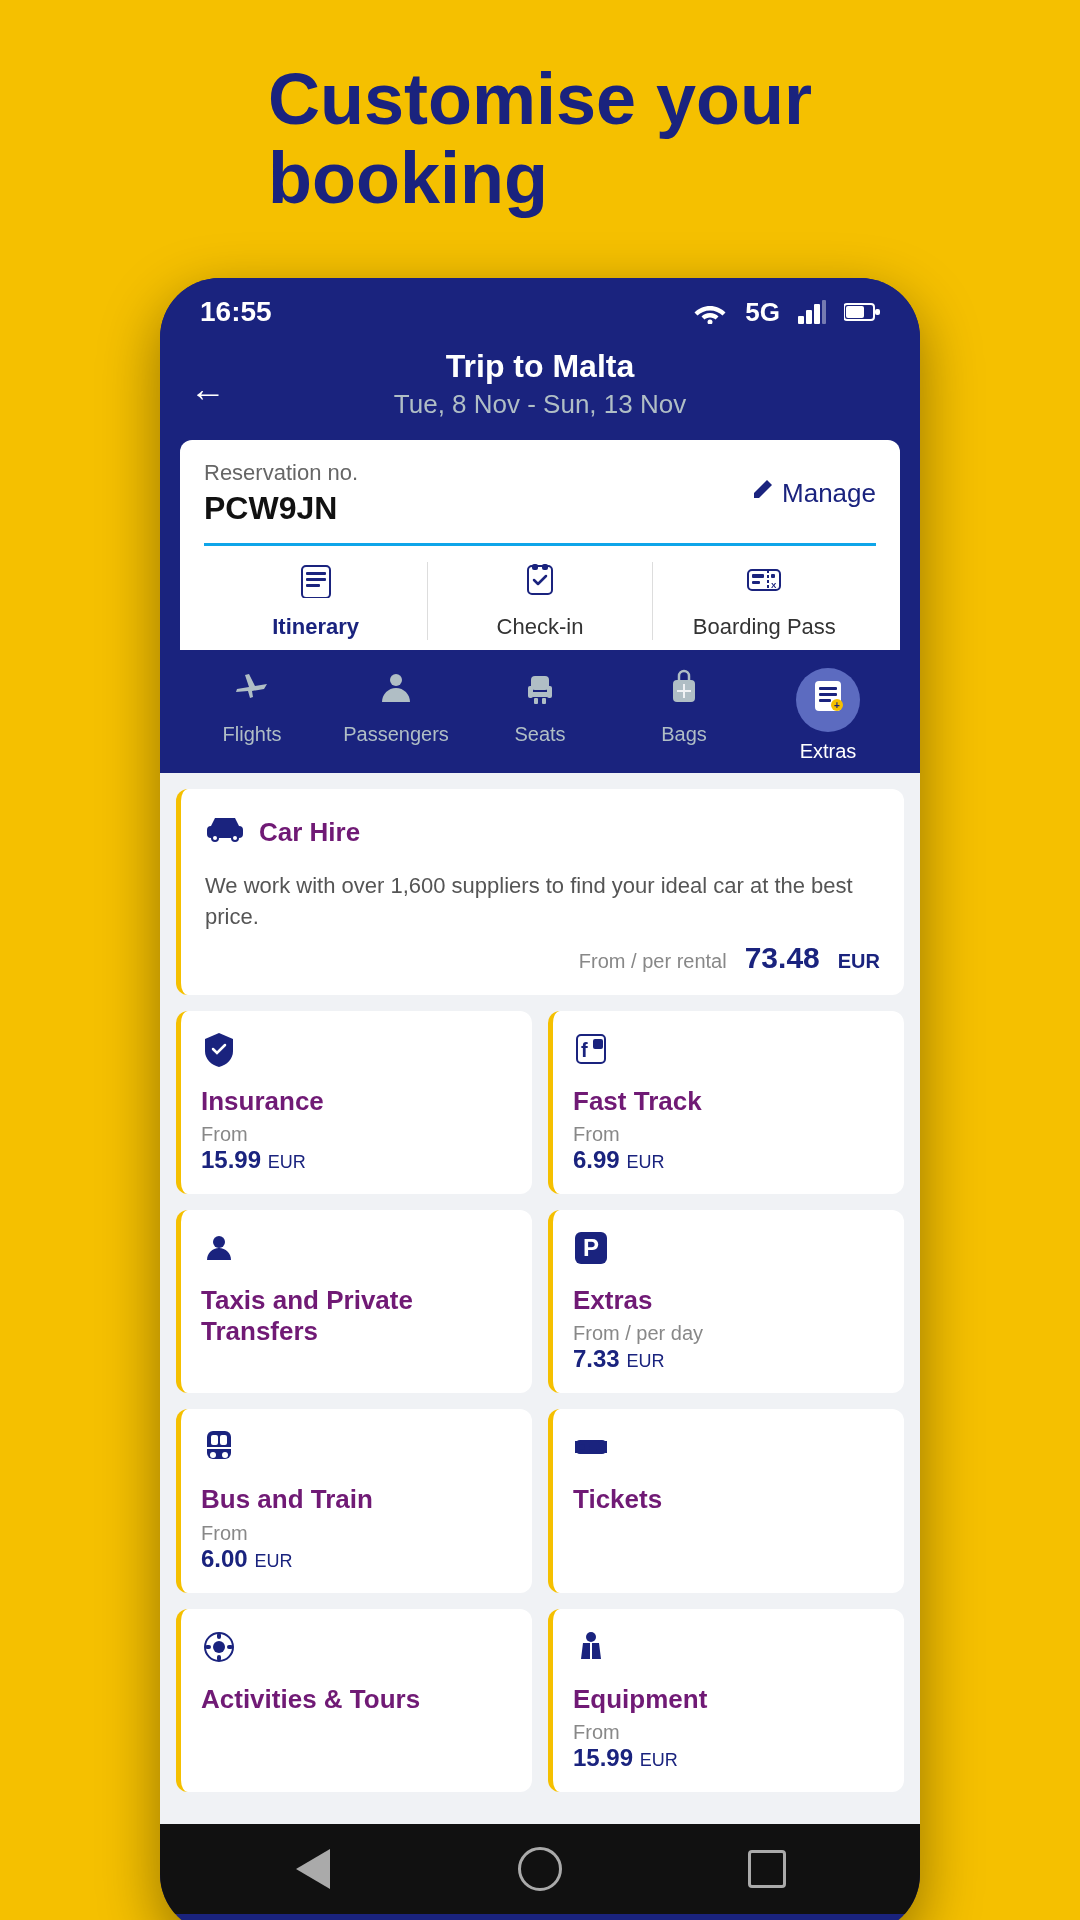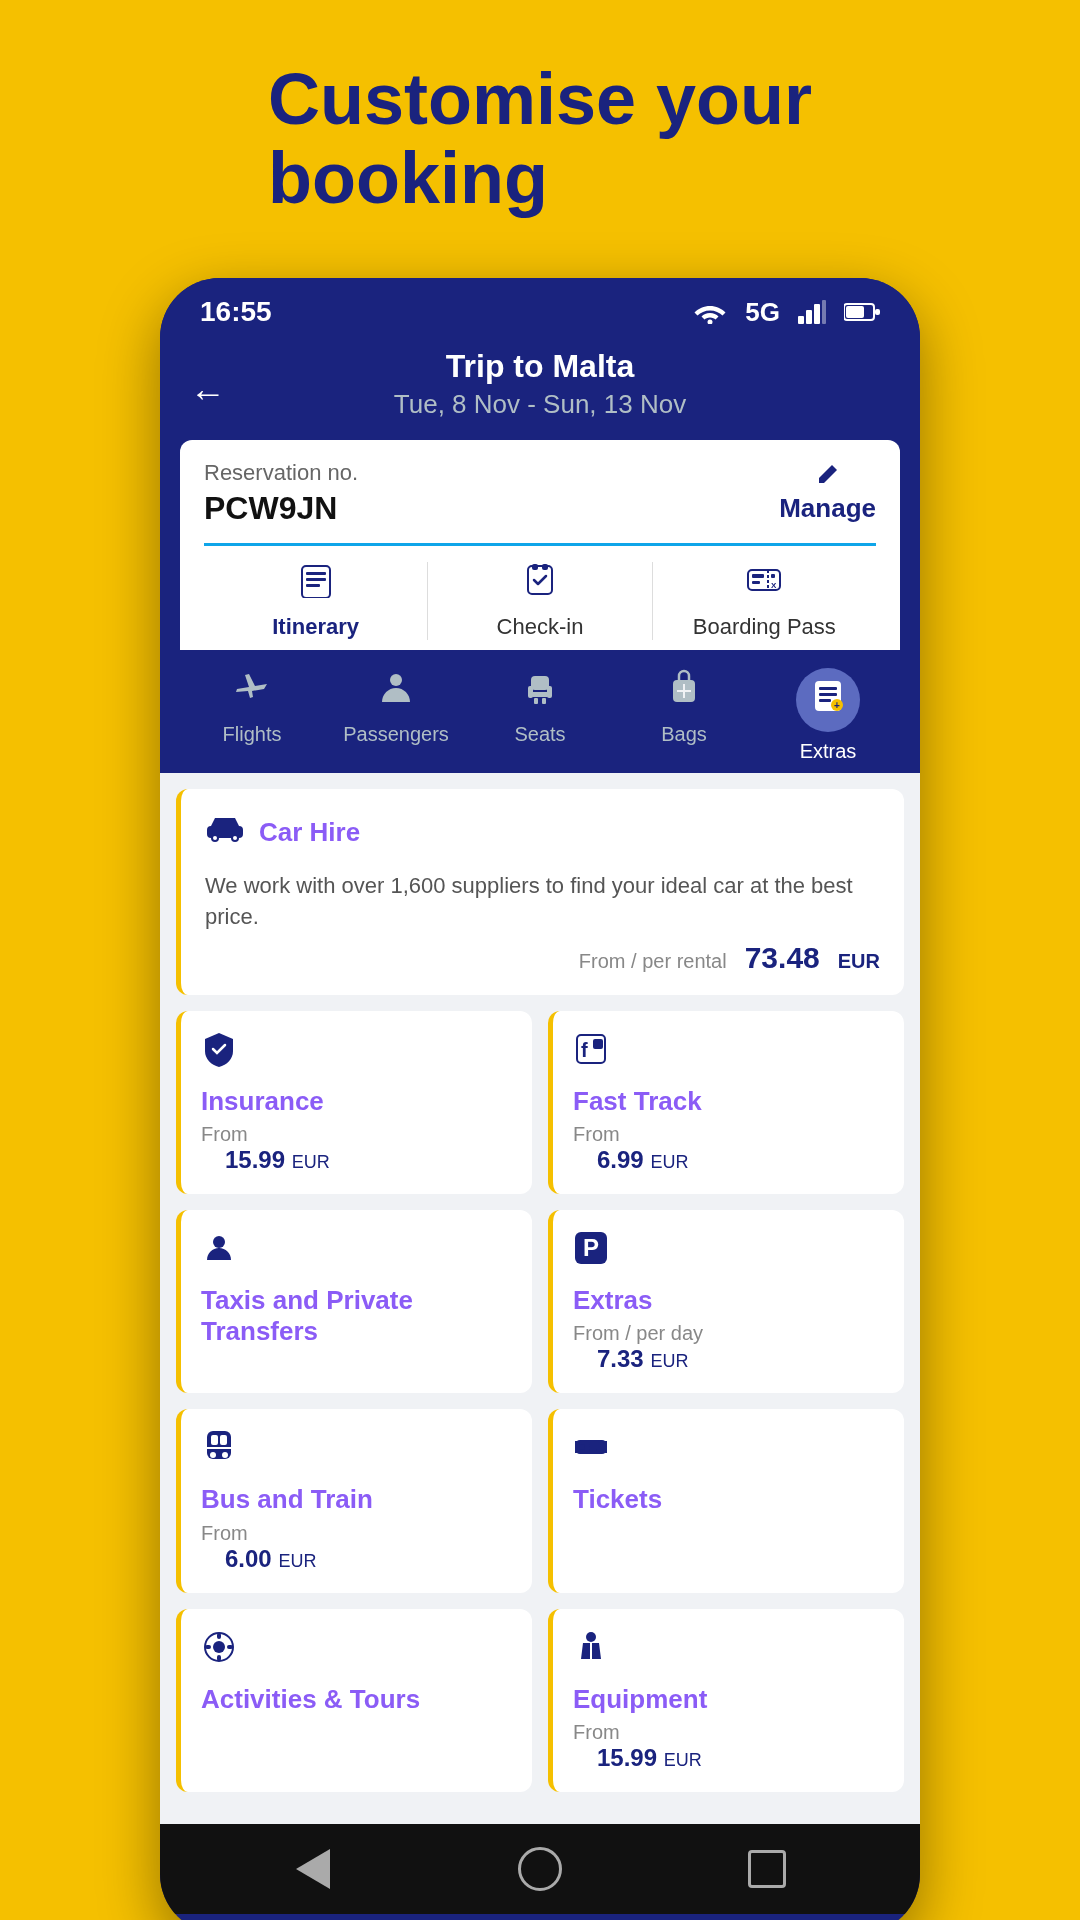--- a/index.html
+++ b/index.html
@@ -109,26 +109,24 @@
     .res-number {
       font-size: 32px;
       font-weight: bold;
       color: #111;
       margin-top: 4px;
     }
 
     .manage-btn {
       color: #1A237E;
       font-size: 26px;
-      font-weight: bold;
+      font-weight: normal;
       cursor: pointer;
       display: flex;
-      align-items: center;
       gap: 8px;
-      flex-direction: column;
     }
 
     
     .card-tabs {
       display: flex;
       justify-content: space-around;
       padding: 16px 0 10px;
     }
 
     .card-tab {
@@ -245,42 +243,41 @@
 
     .service-icon {
       font-size: 36px;
       color: #1A237E;
       margin-bottom: 10px;
     }
 
     .service-name {
       font-size: 26px;
       font-weight: bold;
-      color: #8b5cf6;
+      color: #701a75;
       line-height: 1.2;
       margin-bottom: 6px;
     }
 
     .service-desc {
       font-size: 22px;
       color: #555;
       line-height: 1.4;
       margin-bottom: 8px;
     }
 
     .service-from-label {
       font-size: 20px;
       color: #888;
     }
 
     .service-price {
       font-size: 24px;
       color: #1A237E;
       font-weight: bold;
-      margin-left: 24px;
     }
 
     .service-price .eur {
       font-size: 18px;
       font-weight: normal;
     }
 
     .price-line {
       display: flex;
       justify-content: flex-end;

